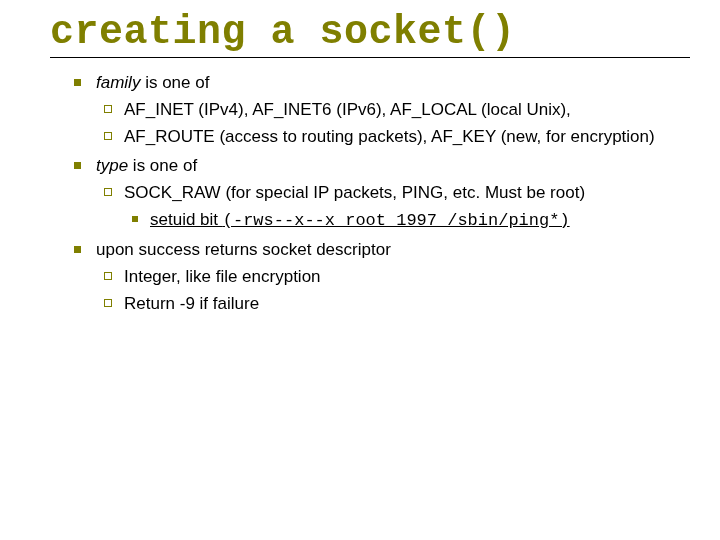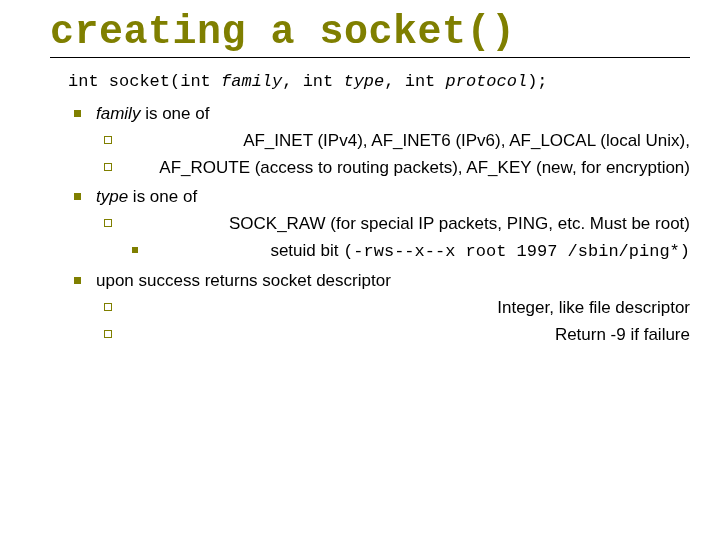--- a/index.html
+++ b/index.html
@@ -59,41 +59,41 @@
     left: 6px;
     top: 7px;
     width: 7px;
     height: 7px;
     background: #7f7f00;
   }
   ul.lvl2 {
     list-style: none;
     margin: 4px 0 6px 0;
     padding: 0;
-    text-align: right;
   }
   ul.lvl2 > li {
     position: relative;
     padding-left: 28px;
     margin-bottom: 4px;
   }
   ul.lvl2 > li::before {
     content: "";
     position: absolute;
     left: 8px;
     top: 6px;
     width: 6px;
     height: 6px;
     border: 1px solid #7f7f00;
     background: #fff;
   }
   ul.lvl3 {
     list-style: none;
     margin: 4px 0 2px 0;
     padding: 0;
+    text-decoration: underline;
   }
   ul.lvl3 > li {
     position: relative;
     padding-left: 26px;
     margin-bottom: 4px;
   }
   ul.lvl3 > li::before {
     content: "";
     position: absolute;
     left: 8px;
@@ -104,23 +104,20 @@
   }
 </style>
 </head>
 <body>
 
 <div class="slide">
 
   <h1 class="title">creating a socket()</h1>
   <hr class="rule">
 
-  <p class="sig">
-    <span>int socket(int </span><span class="em">family</span><span>, int </span><span class="em">type</span><span>, int </span><span class="em">protocol</span><span>);</span>
-  </p>
 
 
   <ul class="lvl1">
 
     <li>
       <span class="em">family</span><span> is one of</span>
       <ul class="lvl2">
         <li>AF_INET (IPv4), AF_INET6 (IPv6), AF_LOCAL (local Unix),</li>
         <li>AF_ROUTE (access to routing packets), AF_KEY (new, for encryption)</li>
       </ul>
@@ -137,20 +134,20 @@
             </li>
           </ul>
         </li>
       </ul>
     </li>
 
 
     <li>
       <span>upon success returns socket descriptor</span>
       <ul class="lvl2">
-        <li>Integer, like file descriptor</li>
+        <li>Integer, like file encryption</li>
         <li>Return -9 if failure</li>
       </ul>
     </li>
 
   </ul>
 
 </div>
 
 </body></html>

